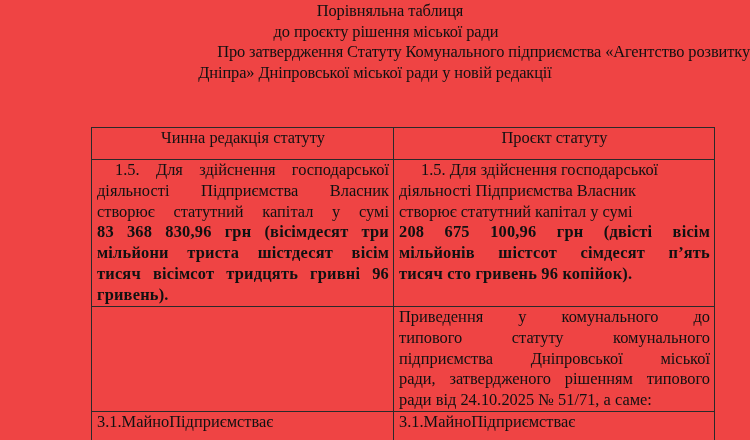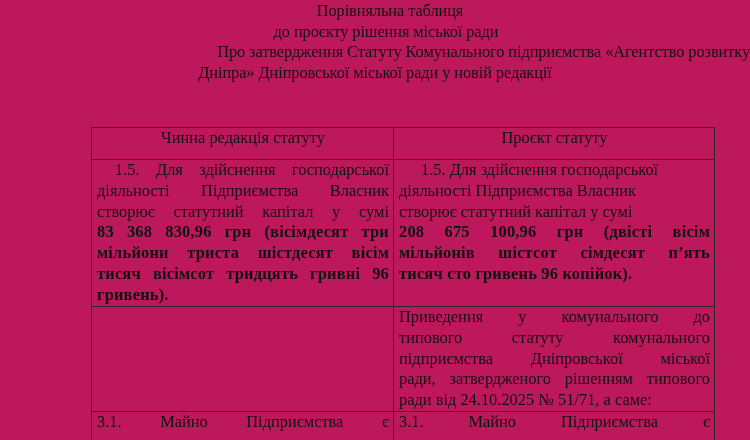--- a/index.html
+++ b/index.html
@@ -12,21 +12,21 @@
       height: 440px;
       overflow: hidden;
       position: relative;
       font-family: "Liberation Serif", "DejaVu Serif", serif;
       color: #111111;
     }
     .page {
       position: absolute;
       left: 0; top: 0;
       width: 750px; height: 440px;
-      background: #be185d;
+      background: #ef4444;
     }
     .title-block {
       position: absolute;
       left: 0;
       top: 1px;
       width: 750px;
       text-align: center;
       font-size: 16.4px;
       line-height: 20.6px;
       letter-spacing: -0.1px;
@@ -79,23 +79,21 @@
     }
     .para .line.indent {
       padding-left: 18px;
     }
     .bold { font-weight: bold; letter-spacing: 0.2px; }
     .row1 td { height: 146px; padding-top: 2px; }
     .row2 td { height: 101px; padding-top: 0px; }
     .row3 td { height: 40px; padding-top: 0px; }
     .rowline {
       display: flex;
-      justify-content: space-between;
       white-space: nowrap;
-      gap: 28px;
     }
   </style>
 </head>
 <body>
 
 <div class="page">
 
   <div class="title-block">
     <div class="l1">Порівняльна таблиця</div>
     <div class="l2">до проєкту рішення міської ради</div>

